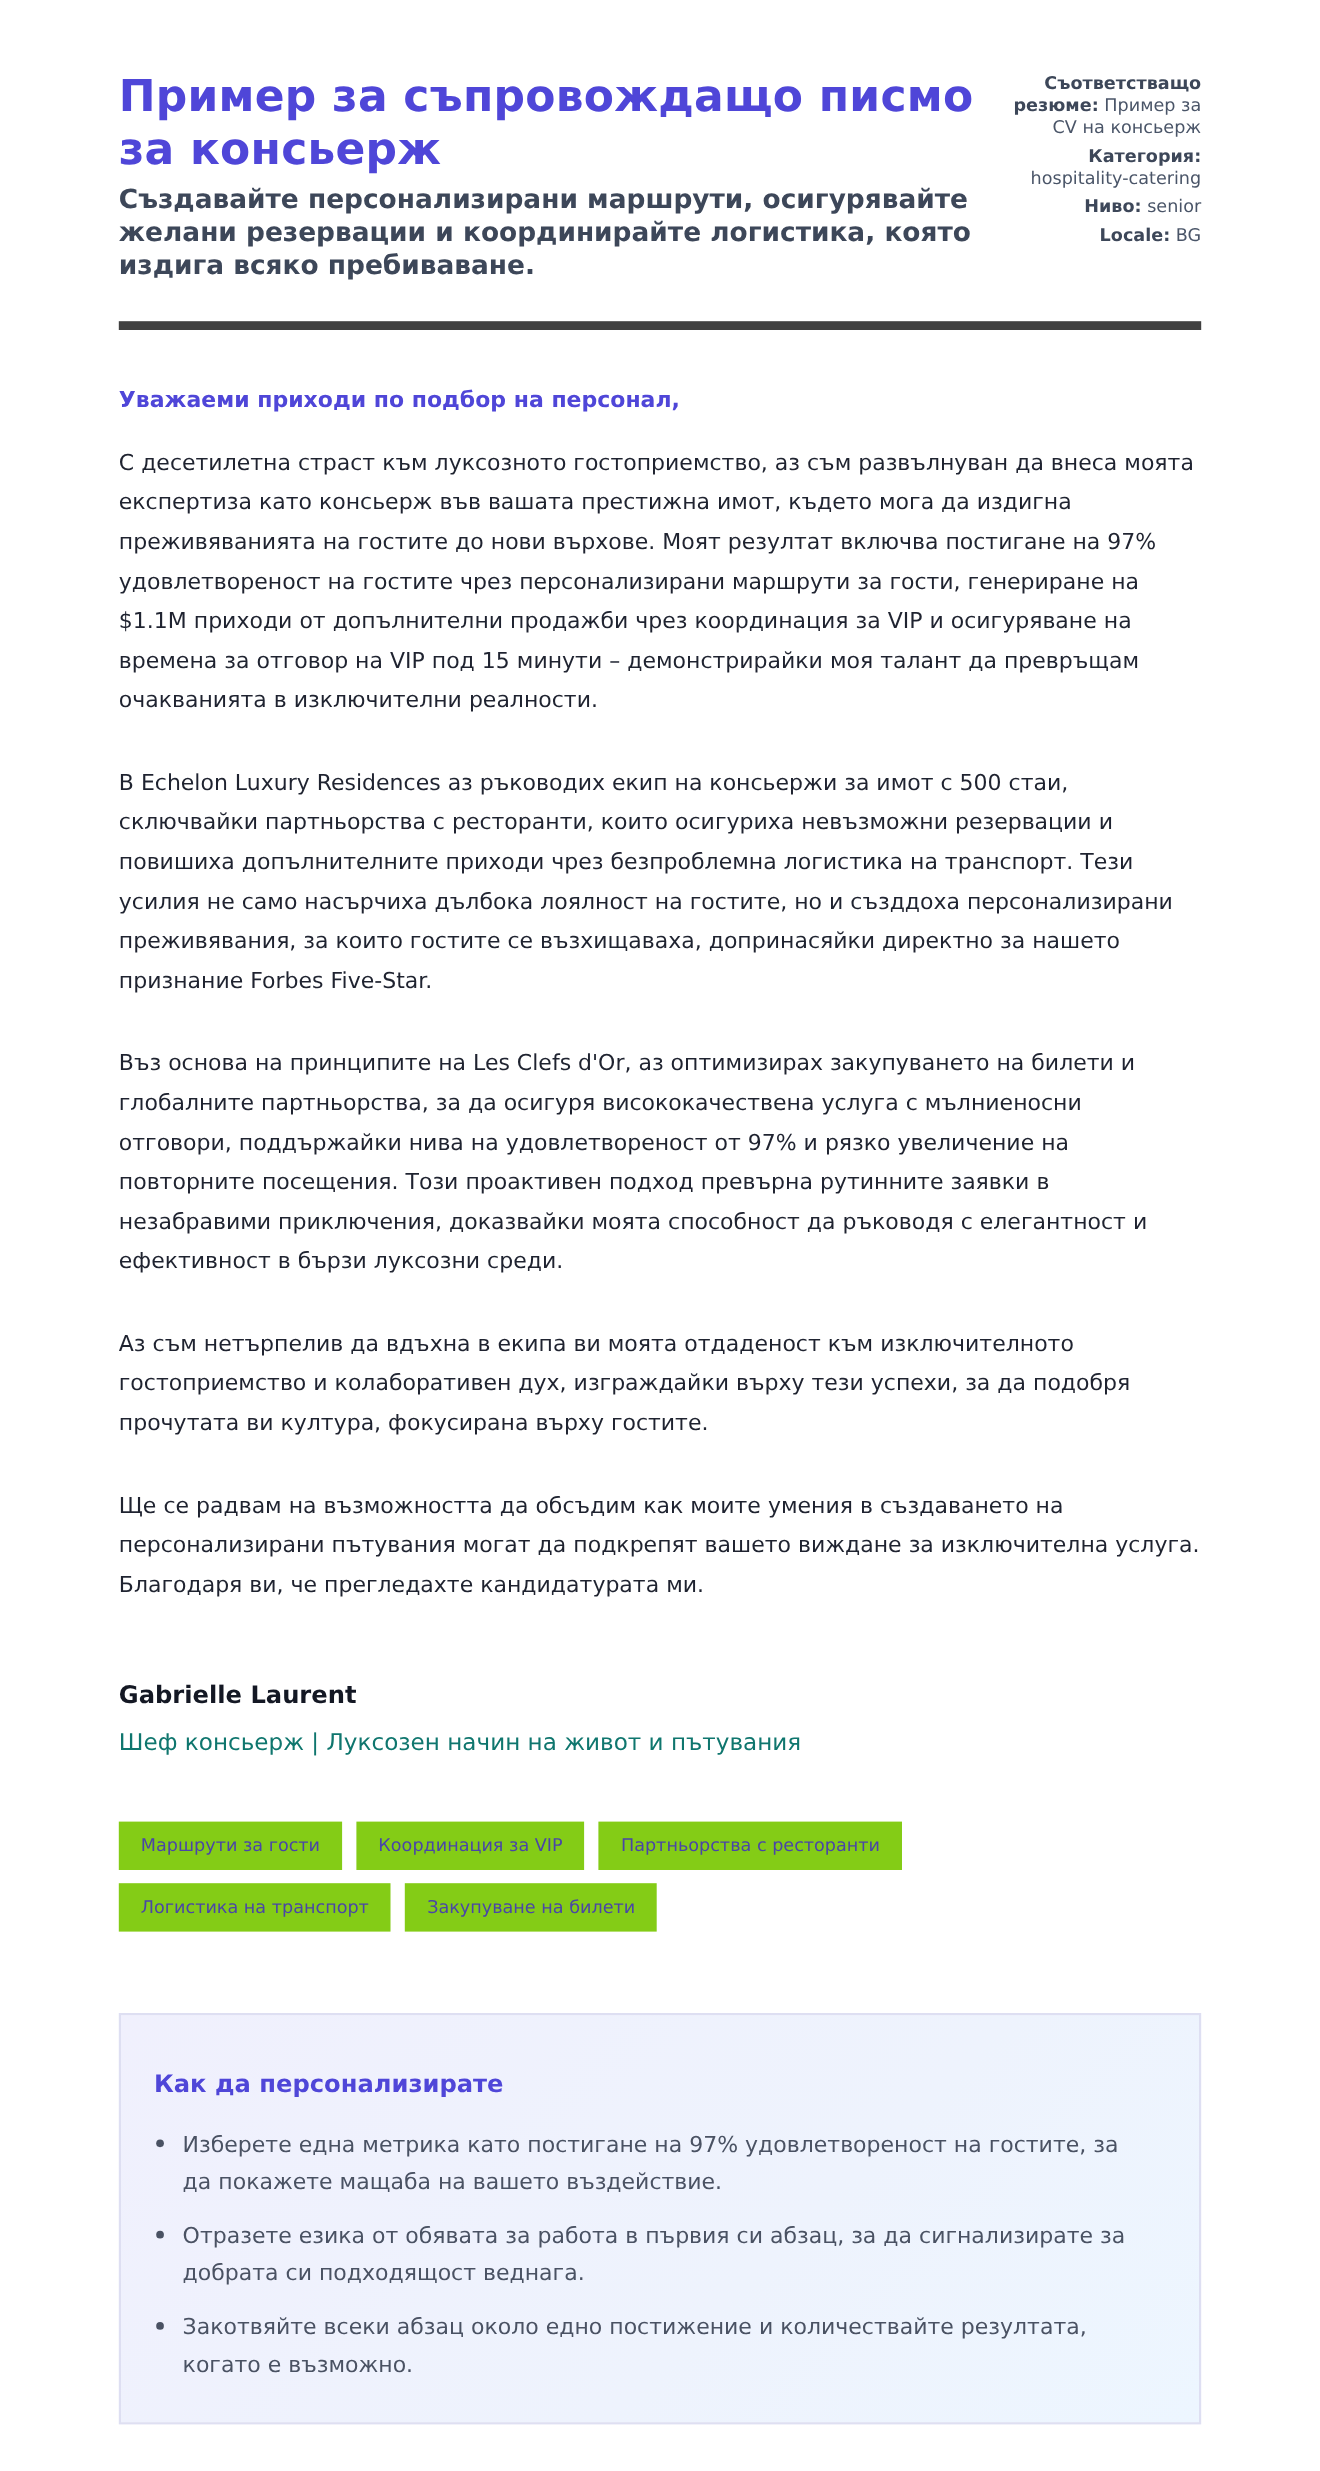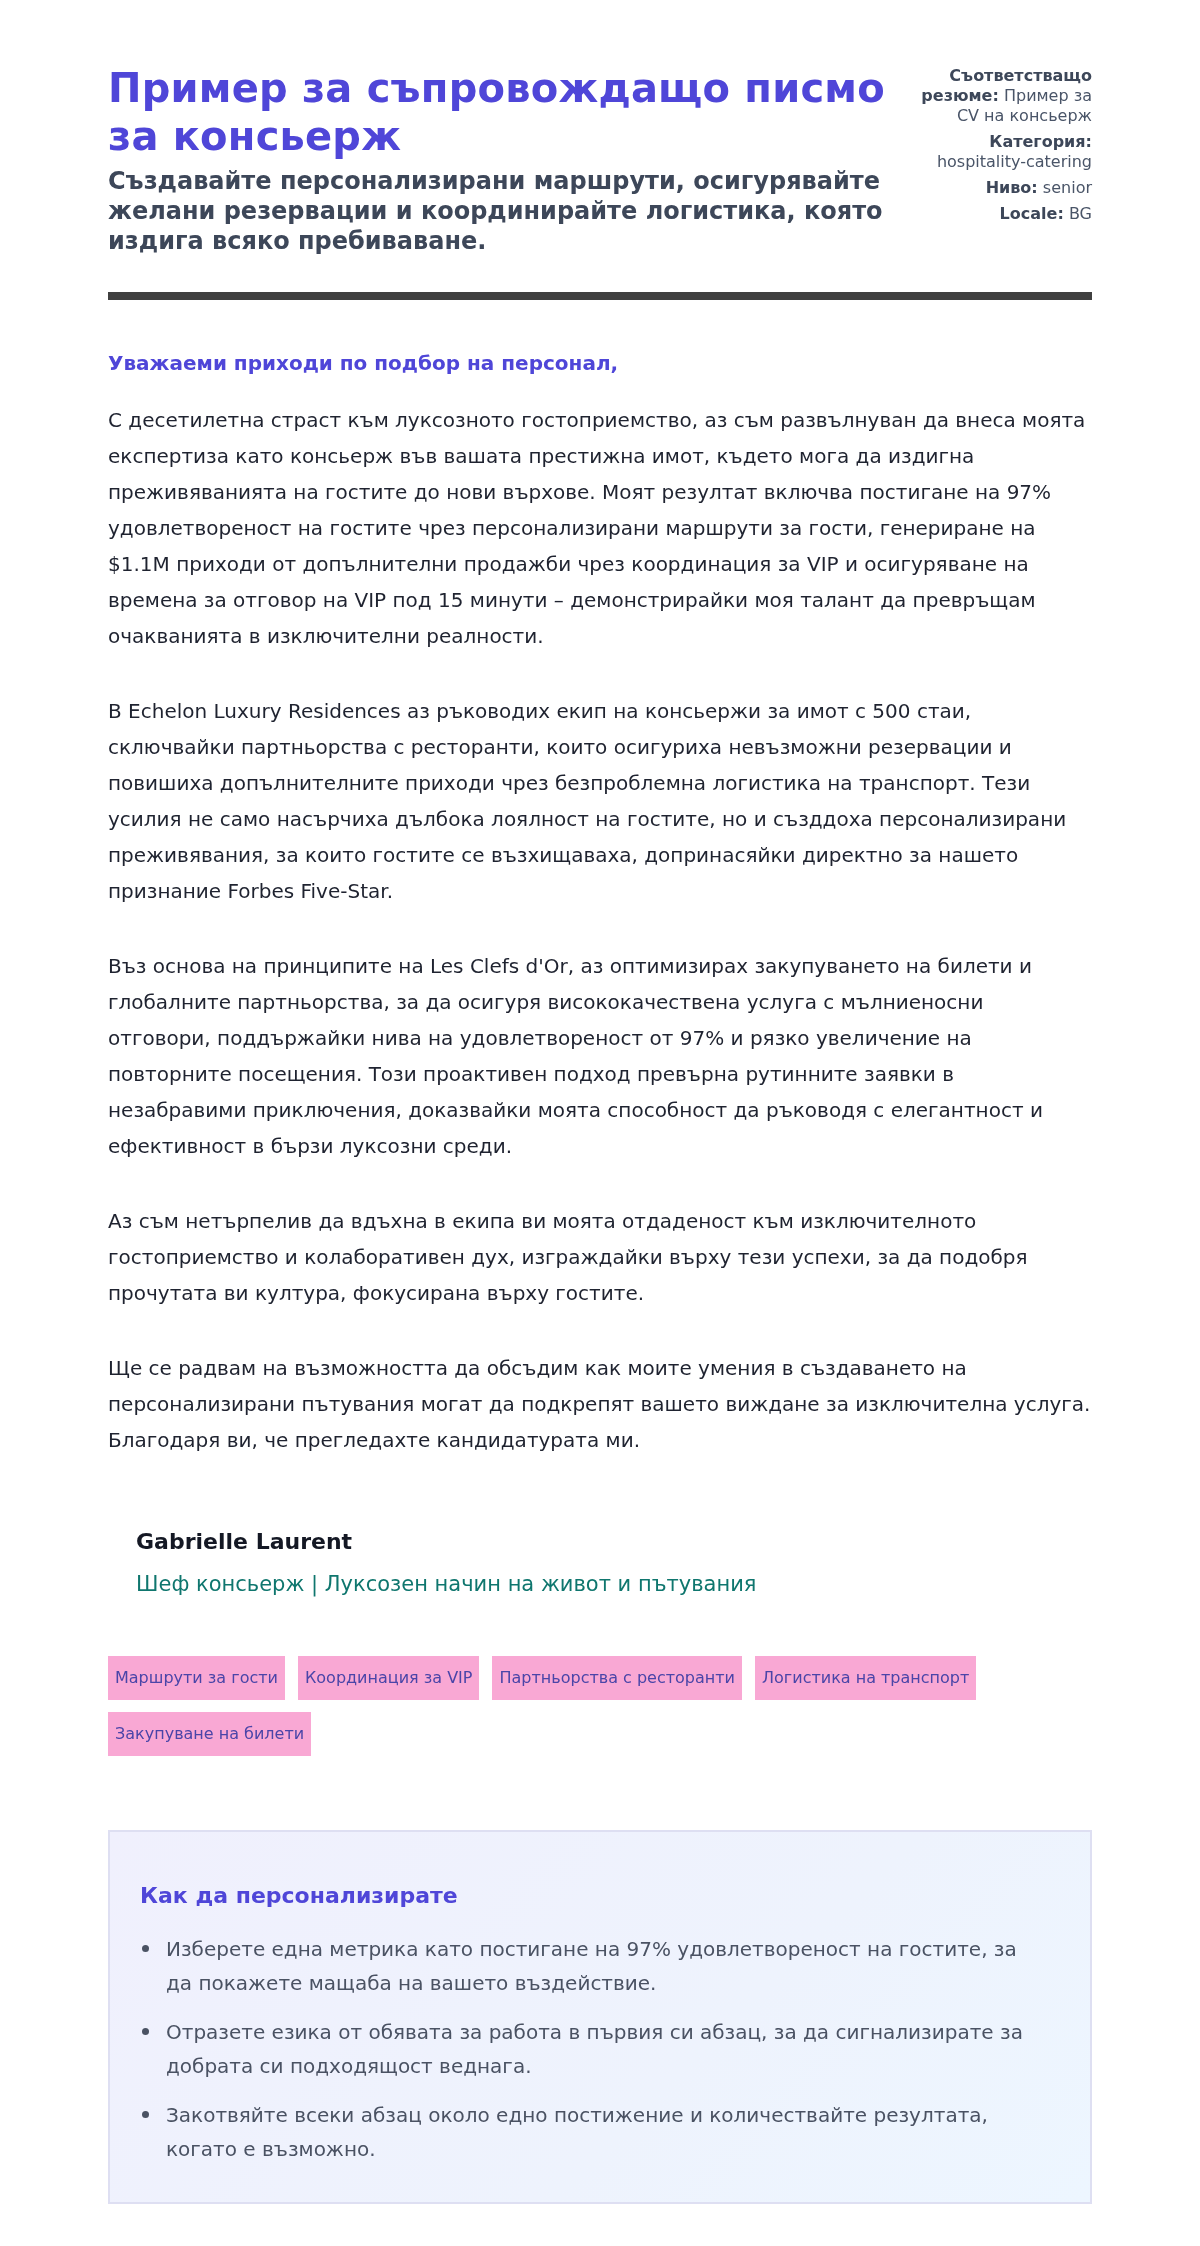--- a/index.html
+++ b/index.html
@@ -53,46 +53,46 @@
       color: #4f46d8;
       line-height: 26px;
       margin-bottom: 26px;
     }
     .para {
       font-size: 20px;
       line-height: 36px;
       color: #1f2330;
       margin-bottom: 39px;
     }
-    .signature { margin-top: 70px; margin-left: 28px; }
+    .signature { margin-top: 70px; }
     .sig-name {
       font-size: 22px;
       font-weight: bold;
       color: #141824;
       line-height: 28px;
     }
     .sig-title {
       margin-top: 14px;
       font-size: 21px;
       color: #0f766e;
       line-height: 28px;
     }
     .tags {
       margin-top: 58px;
       display: flex;
       flex-wrap: wrap;
       gap: 12px 13px;
       width: 900px;
     }
     .tag {
-      background: #f9a8d4;
+      background: #84cc16;
       color: #4a45a8;
       font-size: 16px;
       line-height: 20px;
-      padding: 12px 7px;
+      padding: 12px 20px;
       cursor: pointer;
       text-align: center;
     }
     .tips {
       margin-top: 74px;
       border: 2px solid #dedff2;
       background: linear-gradient(135deg, #f0f0fd 0%, #eef3fd 60%, #edf6ff 100%);
       padding: 50px 44px 36px 30px;
     }
     .tips-title {

